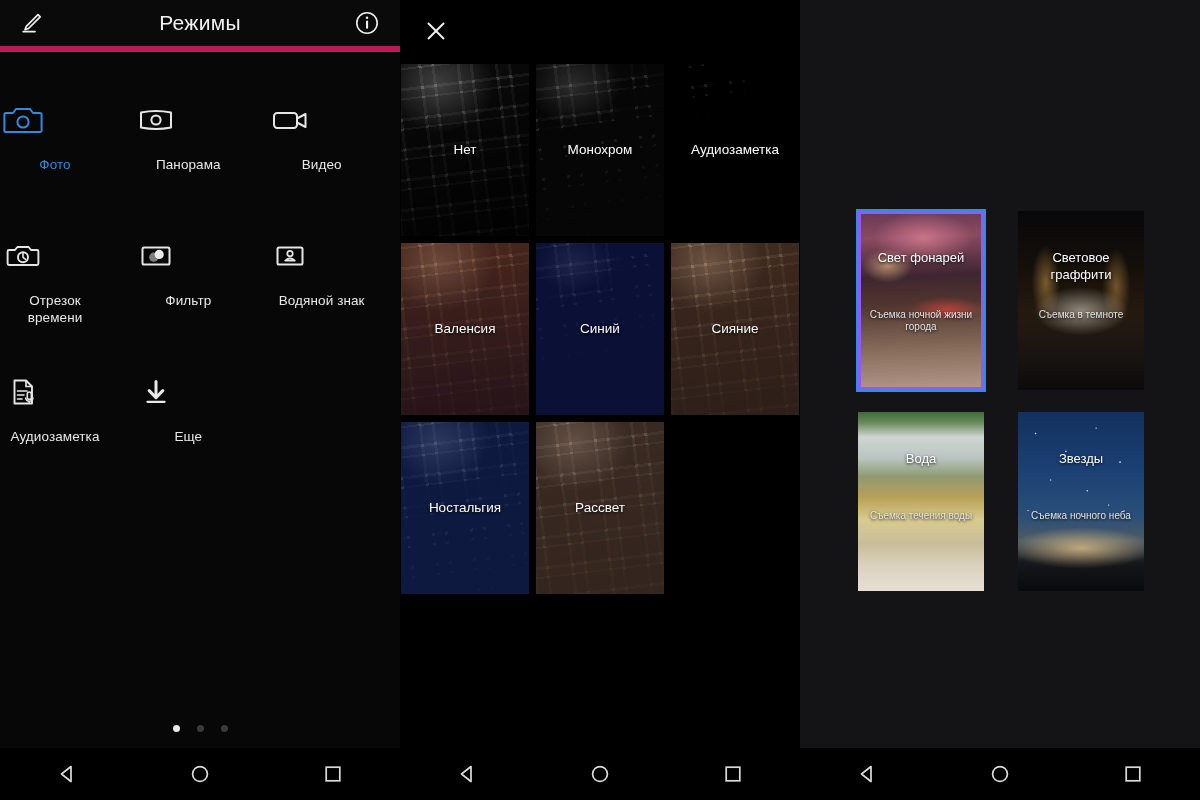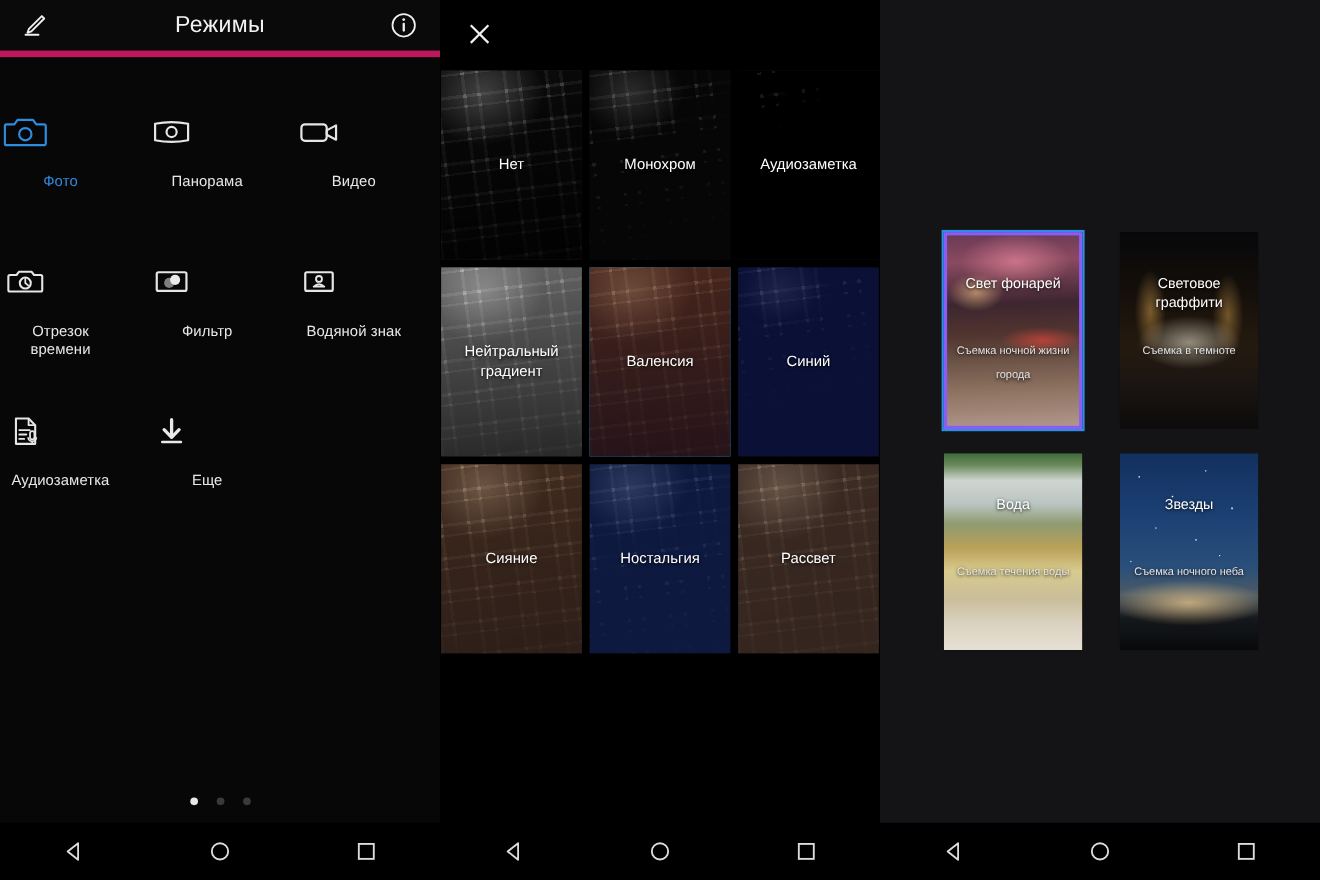--- a/index.html
+++ b/index.html
@@ -164,21 +164,21 @@
   .scene-card.selected .bg { inset: 3px; }
   .scene-title {
     position: absolute; left: 0; right: 0; top: 38px;
     text-align: center; color: #fff;
     font-size: 13px; line-height: 17px; padding: 0 6px;
     text-shadow: 0 1px 3px rgba(0,0,0,.9);
   }
   .scene-sub {
     position: absolute; left: 0; right: 0; top: 98px;
     text-align: center; color: #e4e4e4;
-    font-size: 10px; line-height: 22px; padding: 0 5px;
+    font-size: 10px; line-height: 12px; padding: 0 5px;
     text-shadow: 0 1px 3px rgba(0,0,0,.9);
   }
 
   
   .bg-city {
     background:
       radial-gradient(ellipse 60% 22% at 52% 14%, rgba(255,150,170,.55), transparent 70%),
       radial-gradient(ellipse 30% 14% at 22% 30%, rgba(255,210,140,.55), transparent 70%),
       radial-gradient(ellipse 45% 10% at 72% 55%, rgba(255,70,60,.55), transparent 70%),
       linear-gradient(178deg, #6b3a55 0%, #8a4a60 14%, #3e2630 36%, #51352f 52%,
@@ -390,25 +390,20 @@
         <div class="tint" style="background:rgba(20,20,20,0.30)"></div>
         <div class="tname">Монохром</div>
       </div>
 
       <div class="filter-tile">
         <div class="kb" style="filter:grayscale(1) contrast(2.1) brightness(.72)"></div>
         <div class="tint" style="background:rgba(0,0,0,0.52)"></div>
         <div class="tname">Аудиозаметка</div>
       </div>
 
-      <div class="filter-tile">
-        <div class="kb" style="filter:grayscale(1) brightness(1.5) contrast(.78)"></div>
-        <div class="tint" style="background:linear-gradient(180deg, rgba(225,225,225,.30), rgba(120,120,120,.12))"></div>
-        <div class="tname">Нейтральный градиент</div>
-      </div>
 
       <div class="filter-tile selected">
         <div class="kb" style="filter:sepia(.55) saturate(1.5) brightness(1.05)"></div>
         <div class="tint" style="background:linear-gradient(180deg, rgba(150,75,55,.42), rgba(90,45,60,.40))"></div>
         <div class="tname">Валенсия</div>
       </div>
 
       <div class="filter-tile">
         <div class="kb" style="filter:brightness(.78) contrast(1.2)"></div>
         <div class="tint" style="background:rgba(25,35,120,0.45)"></div>

